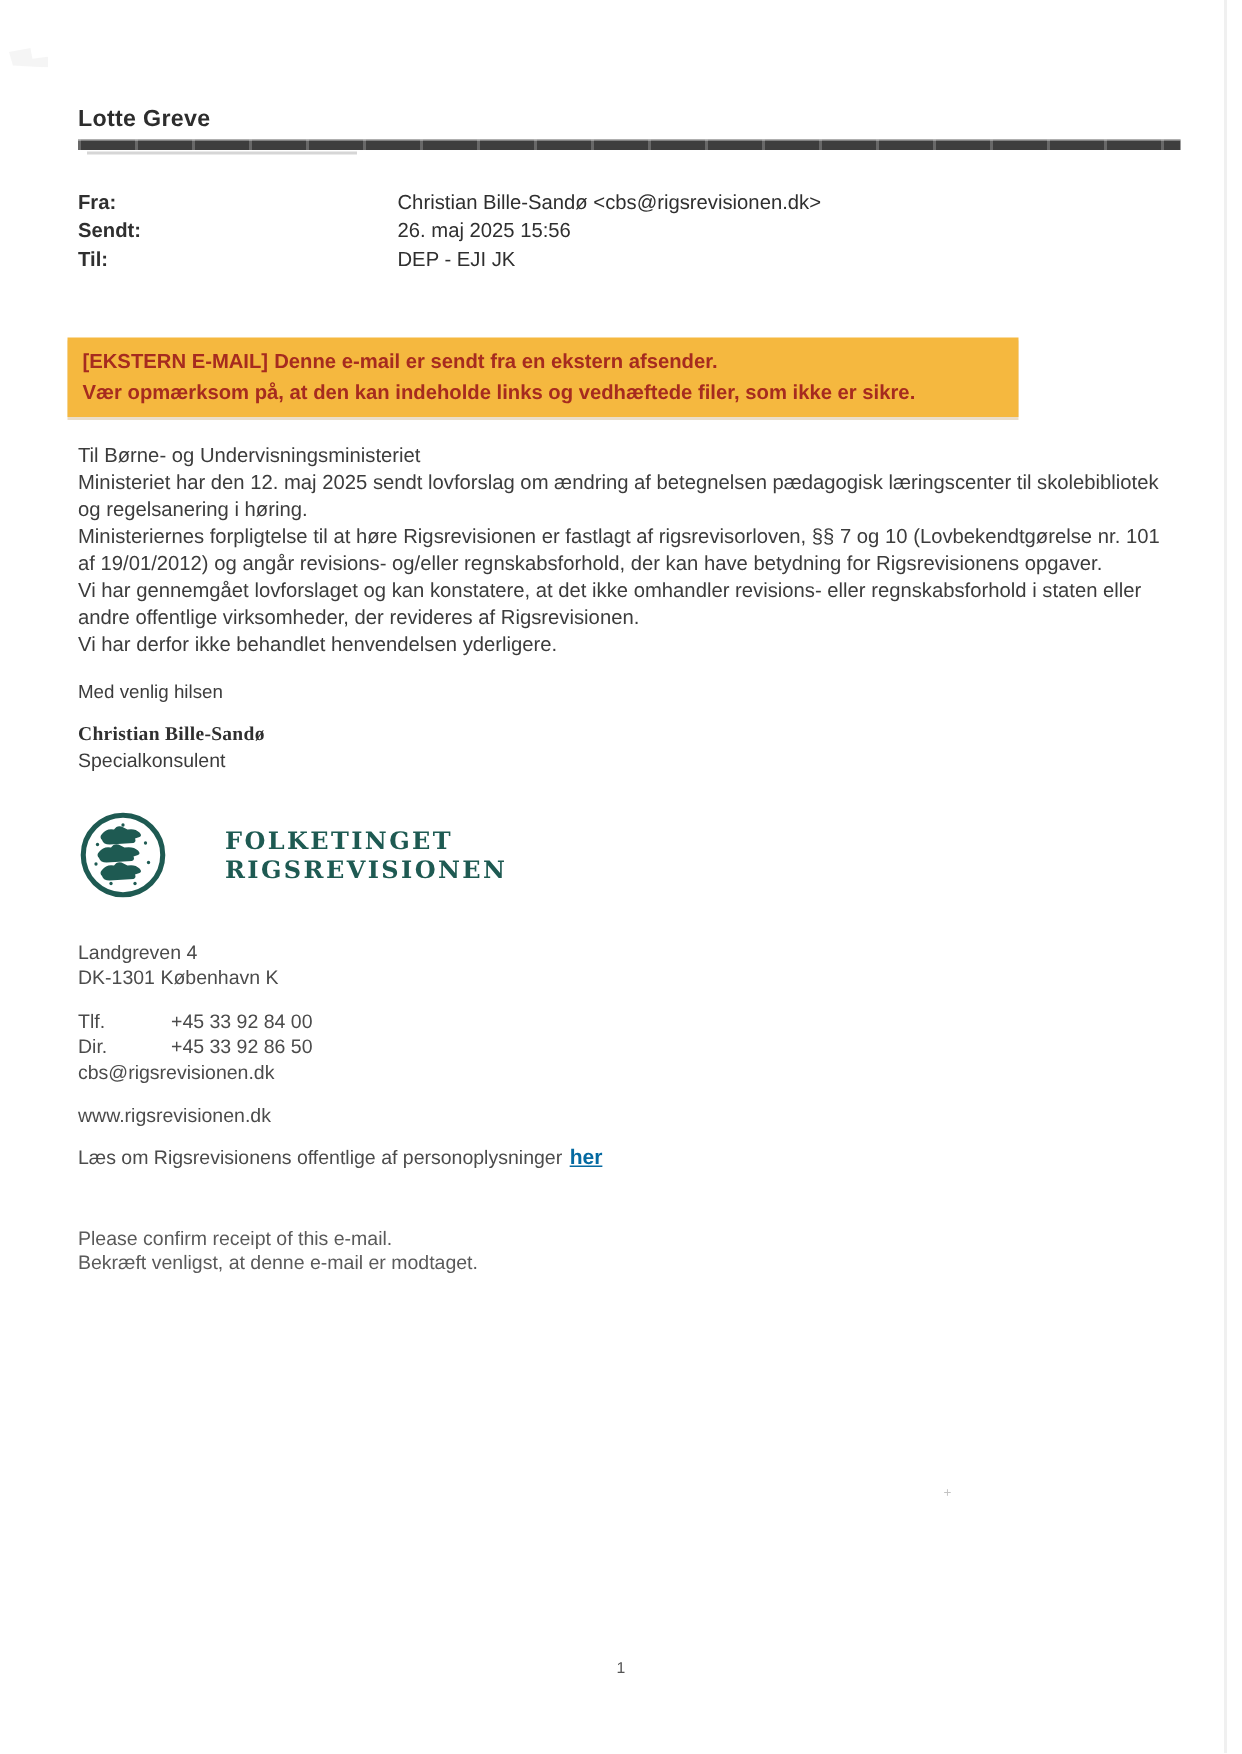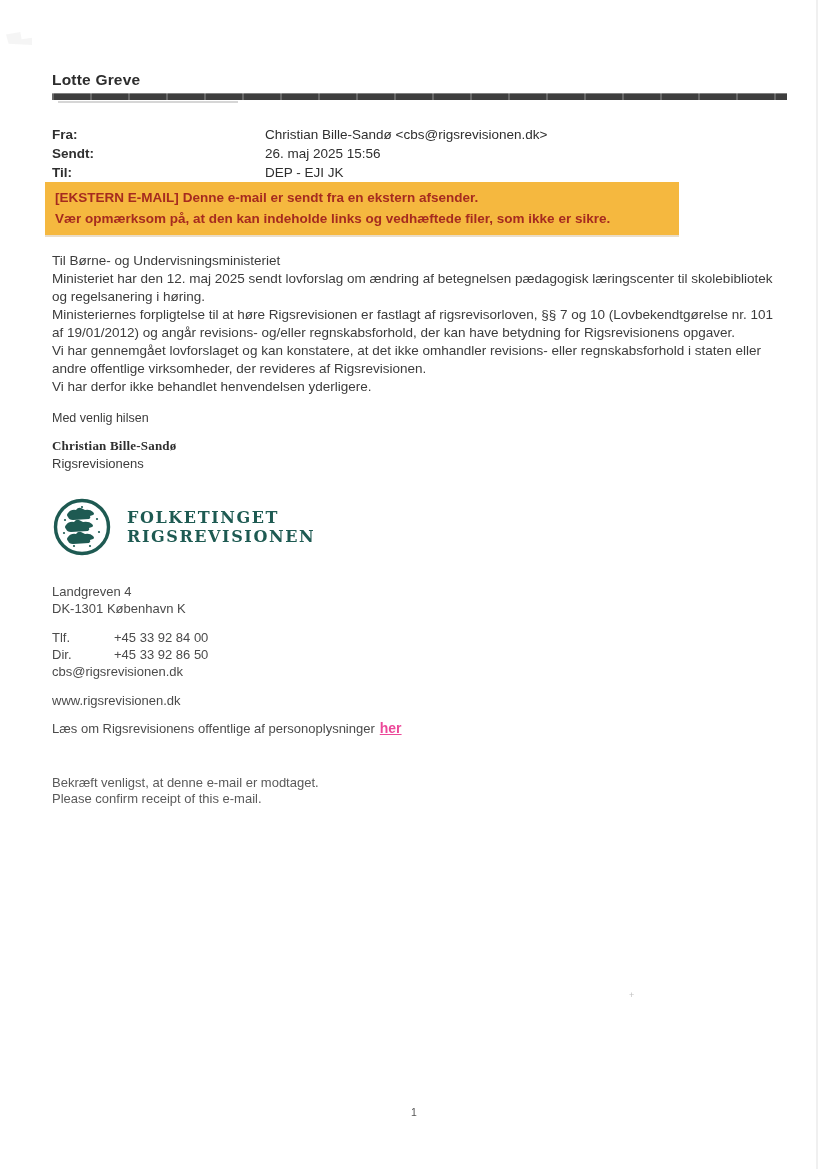--- a/index.html
+++ b/index.html
@@ -58,20 +58,21 @@
   }
 
   
   .headers { margin-top: 22px; font-size: 13.5px; color: #2f2f2f; }
   .hrow { display: flex; line-height: 19px; }
   .hlabel { width: 213px; font-weight: bold; flex: none; }
   .hvalue { width: 525px; }
 
   
   .banner {
+    margin-top: 43px;
     margin-left: -7px;
     width: 634px;
     background: #f5b83f;
     padding: 5px 10px 6px 10px;
     font-size: 13.5px;
     line-height: 21px;
     color: #a62b1f;
     font-weight: bold;
     box-shadow: 0 2px 0 rgba(170,120,40,0.25);
   }
@@ -87,21 +88,21 @@
     margin-top: 13px;
     font-family: Liberation Serif, serif;
     font-weight: bold;
     font-size: 13px;
     color: #2f2f2f;
     letter-spacing: 0.2px;
   }
   .sig-title { margin-top: 2px; font-size: 13px; color: #3c3c3c; }
 
   
-  .logo { margin-top: 26px; display: flex; align-items: center; }
+  .logo { margin-top: 26px; display: flex; align-items: center; gap: 23px; }
   .logo-seal { width: 60px; height: 60px; flex: none; }
   .logo-text {
     margin-left: 15px;
     font-family: "DejaVu Serif", "Liberation Serif", serif;
     font-weight: bold;
     font-size: 16px;
     letter-spacing: 1.6px;
     line-height: 19px;
     color: #1e5a52;
   }
@@ -109,21 +110,21 @@
   
   .contact { font-size: 13px; color: #4b4b4b; line-height: 17px; }
   .address { margin-top: 26px; }
   .phones { margin-top: 12px; }
   .prow { display: flex; }
   .plabel { width: 62px; flex: none; }
   .website { margin-top: 12px; }
   .privacy { margin-top: 11px; }
   .privacy-link {
     margin-left: 5px;
-    color: #ec4899;
+    color: #0369a1;
     font-weight: bold;
     font-size: 14px;
     text-decoration: underline;
     cursor: pointer;
   }
 
   
   .confirm { margin-top: 38px; font-size: 13px; color: #5a5a5a; line-height: 16px; }
 
   .page-number {
@@ -170,21 +171,21 @@
     <div class="body-text">
       <p class="first">Til Børne- og Undervisningsministeriet</p>
       <p>Ministeriet har den 12. maj 2025 sendt lovforslag om ændring af betegnelsen pædagogisk læringscenter til skolebibliotek og regelsanering i høring.</p>
       <p>Ministeriernes forpligtelse til at høre Rigsrevisionen er fastlagt af rigsrevisorloven, §§ 7 og 10 (Lovbekendtgørelse nr. 101 af 19/01/2012) og angår revisions- og/eller regnskabsforhold, der kan have betydning for Rigsrevisionens opgaver.</p>
       <p>Vi har gennemgået lovforslaget og kan konstatere, at det ikke omhandler revisions- eller regnskabsforhold i staten eller andre offentlige virksomheder, der revideres af Rigsrevisionen.</p>
       <p>Vi har derfor ikke behandlet henvendelsen yderligere.</p>
     </div>
 
     <div class="closing">Med venlig hilsen</div>
     <div class="sig-name">Christian Bille-Sandø</div>
-    <div class="sig-title">Rigsrevisionens</div>
+    <div class="sig-title">Specialkonsulent</div>
 
     <div class="logo">
       <svg class="logo-seal" viewBox="0 0 60 60" xmlns="http://www.w3.org/2000/svg">
         <circle cx="30" cy="30" r="26.5" fill="none" stroke="#1e5a52" stroke-width="3.4"></circle>
         <g fill="#1e5a52">
 
           <path d="M16 16 q3 -4 8 -3 q2 -3 5 -2 l4 2 q5 -1 8 2 q2 2 0 3 l-3 1 q1 2 -1 3 l-16 1 q-4 0 -5 -3 q-2 -2 0 -4 z"></path>
 
           <path d="M14 28 q3 -4 8 -3 q2 -3 5 -2 l4 2 q6 -1 9 2 q2 2 0 3 l-3 1 q1 2 -1 3 l-17 1 q-4 0 -5 -3 q-2 -2 0 -4 z"></path>
 
@@ -219,19 +220,19 @@
           <span class="plabel">Dir.</span>
           <span>+45 33 92 86 50</span>
         </div>
         <div>cbs@rigsrevisionen.dk</div>
       </div>
       <div class="website">www.rigsrevisionen.dk</div>
       <div class="privacy"><span>Læs om Rigsrevisionens offentlige af personoplysninger</span><span class="privacy-link">her</span></div>
     </div>
 
     <div class="confirm">
+      <div>Please confirm receipt of this e-mail.</div>
       <div>Bekræft venligst, at denne e-mail er modtaget.</div>
-      <div>Please confirm receipt of this e-mail.</div>
     </div>
   </div>
 
   <div class="page-number">1</div>
 </div>
 
 </body></html>

